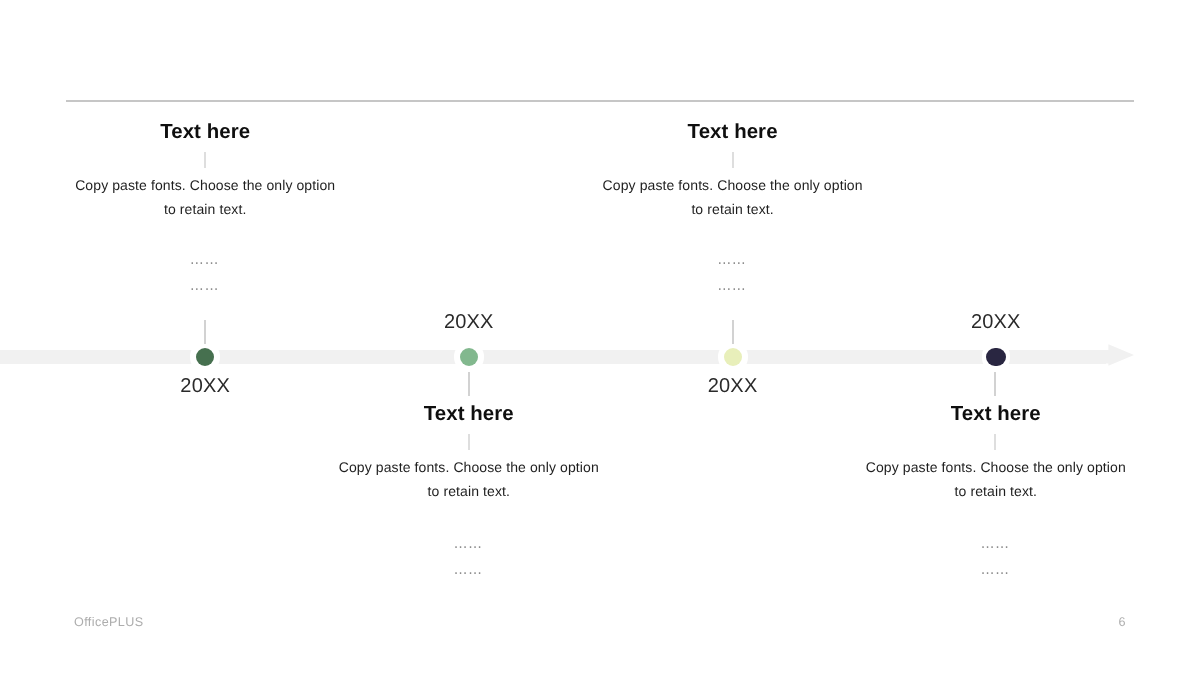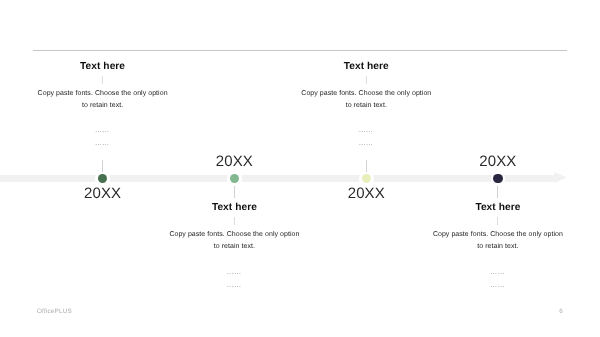--- a/index.html
+++ b/index.html
@@ -23,21 +23,21 @@
   .marker{position:absolute;top:171.2px;width:14.4px;height:14.4px;margin-left:-7.2px;
           border-radius:50%;background:#ffffff;
           display:flex;align-items:center;justify-content:center;}
   .marker .dot{display:block;width:9.4px;height:9.4px;border-radius:50%;}
 
   .stem{position:absolute;width:1px;height:13px;margin-left:-0.5px;background:#d2d2d2;}
   .stem.up{top:160px;height:12px;}
   .stem.down{top:185.8px;height:12px;}
 
   .year{position:absolute;width:120px;margin-left:-60px;text-align:center;
-        font-size:15px;color:#2a2a2a;letter-spacing:0.1px;line-height:12px;}
+        font-size:10px;color:#2a2a2a;letter-spacing:0.1px;line-height:12px;}
   .year.below-axis{top:188px;}
   .year.above-axis{top:155.5px;}
 
   .col{position:absolute;width:134px;margin-left:-67px;text-align:center;}
   .col.upper{top:62px;}
   .col.lower{top:203px;}
 
   .title,.body-text,.dots,.year,.footer-brand,.footer-page{will-change:opacity;}
 
   .title{font-weight:bold;font-size:10.2px;color:#0f0f0f;line-height:10px;letter-spacing:0.05px;}

